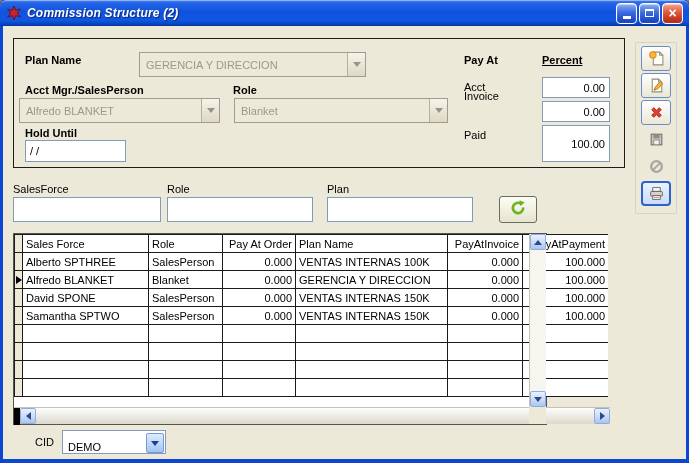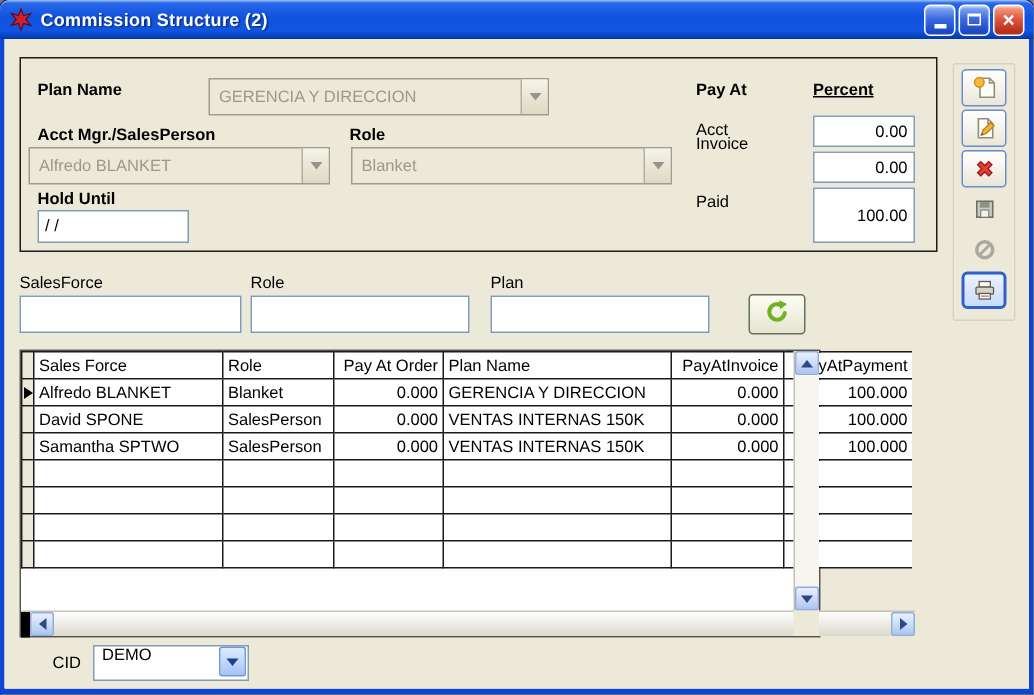--- a/index.html
+++ b/index.html
@@ -15,21 +15,21 @@
   }
   
   .titlebar{
     position:absolute; left:-3px; top:0; width:689px; height:26px;
     border-radius:6px 6px 0 0;
     background:linear-gradient(180deg,#5a93f5 0%,#2766e8 10%,#0f52de 45%,#1156e2 78%,#0540b4 96%,#02339a 100%);
     display:flex; align-items:center; padding:0 6px;
     box-shadow:inset 0 1px 0 rgba(255,255,255,.35);
   }
   .app-icon{ width:16px; height:16px; margin-right:5px; display:inline-block; }
-  .title{ color:#fff; font-size:12px; font-weight:bold; text-shadow:1px 1px 1px #0a2a7a; letter-spacing:.2px; }
+  .title{ color:#fff; font-size:12px; font-weight:bold; text-shadow:1px 1px 1px #0a2a7a; letter-spacing:.2px;font-style:italic; }
   .winbtns{ margin-left:auto; display:flex; gap:2px; }
   .wbtn{
     width:21px; height:21px; border-radius:4px; border:1px solid #fff;
     background:linear-gradient(180deg,#8fb0f2 0%,#3a6ae0 45%,#1c48c4 90%);
     display:flex; align-items:center; justify-content:center; cursor:default; padding:0;
     box-shadow:inset 0 1px 1px rgba(255,255,255,.5);
   }
   .wbtn.close{ background:linear-gradient(180deg,#f6a58f 0%,#e0573c 45%,#b8301a 90%); }
   .glyph-min{ width:8px; height:3px; background:#fff; align-self:flex-end; margin:0 0 4px 0; }
   .glyph-max{ width:9px; height:8px; border:1px solid #fff; border-top:2px solid #fff; }
@@ -88,21 +88,21 @@
     display:flex; flex-direction:column; align-items:center; gap:2px; padding-top:3px;
     border:1px solid #d8d4c4; border-radius:2px; }
   .tbtn{ width:30px; height:25px; border:1px solid transparent; background:transparent;
     display:flex; align-items:center; justify-content:center; padding:0; }
   .tbtn.en{ border:1px solid #6c8cc8; border-radius:3px; background:linear-gradient(180deg,#ffffff,#eae7d7); }
   .tbtn.hot{ border:2px solid #2e61c9; border-radius:4px; background:linear-gradient(180deg,#eaf2fe,#c9dcfa); }
   .ticon svg{ display:block; }
 
   
   .cid-combo{ position:absolute; left:59px; top:404px; width:104px; height:24px; border:1px solid #7f9db9;
-    background:#fff; display:flex; align-items:flex-start; }
+    background:#fff; display:flex; align-items:flex-end; }
   .cid-combo .ctext{ flex:1; font-size:11px; color:#000; padding-left:5px; }
   .cid-combo .cbtn{ width:18px; height:20px; margin-right:1px; border:1px solid #7796d8; border-radius:2px;
     background:linear-gradient(180deg,#ddebfd,#bed7fa 55%,#a3c3f4); display:flex; align-items:center; justify-content:center; }
   .cid-combo .tri-down{ border-top-color:#1b3f91; }
 </style>
 </head>
 <body>
 
 <div id="window">
 
@@ -199,20 +199,29 @@
             <th>Sales Force</th>
                 <th>Role</th>
                 <th class="num">Pay At Order</th>
                 <th>Plan Name</th>
                 <th class="num">PayAtInvoice</th>
                 <th class="num">PayAtPayment</th>
               </tr>
           </thead>
           <tbody>
               <tr>
+                <td class="sel"></td>
+                <td>Alberto SPTHREE</td>
+                <td>SalesPerson</td>
+                <td class="num">0.000</td>
+                <td>VENTAS INTERNAS 100K</td>
+                <td class="num">0.000</td>
+                <td class="num">100.000</td>
+              </tr>
+              <tr>
                 <td class="sel">
                   <i class="rowmark"></i>
                 </td>
                 <td>Alfredo BLANKET</td>
                 <td>Blanket</td>
                 <td class="num">0.000</td>
                 <td>GERENCIA Y DIRECCION</td>
                 <td class="num">0.000</td>
                 <td class="num">100.000</td>
               </tr>

